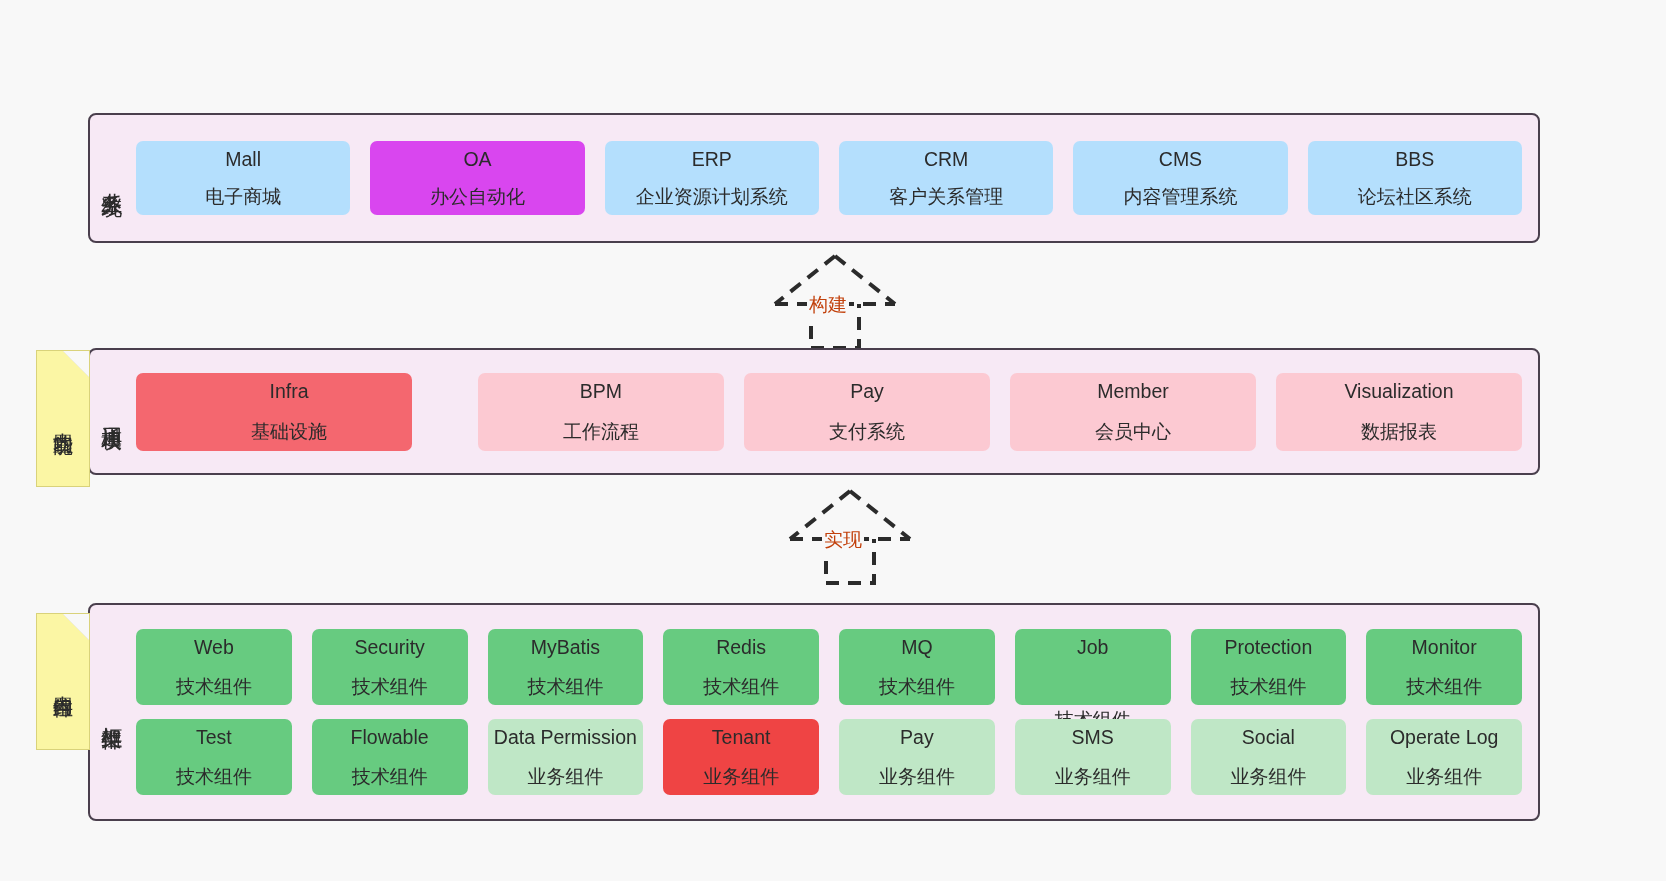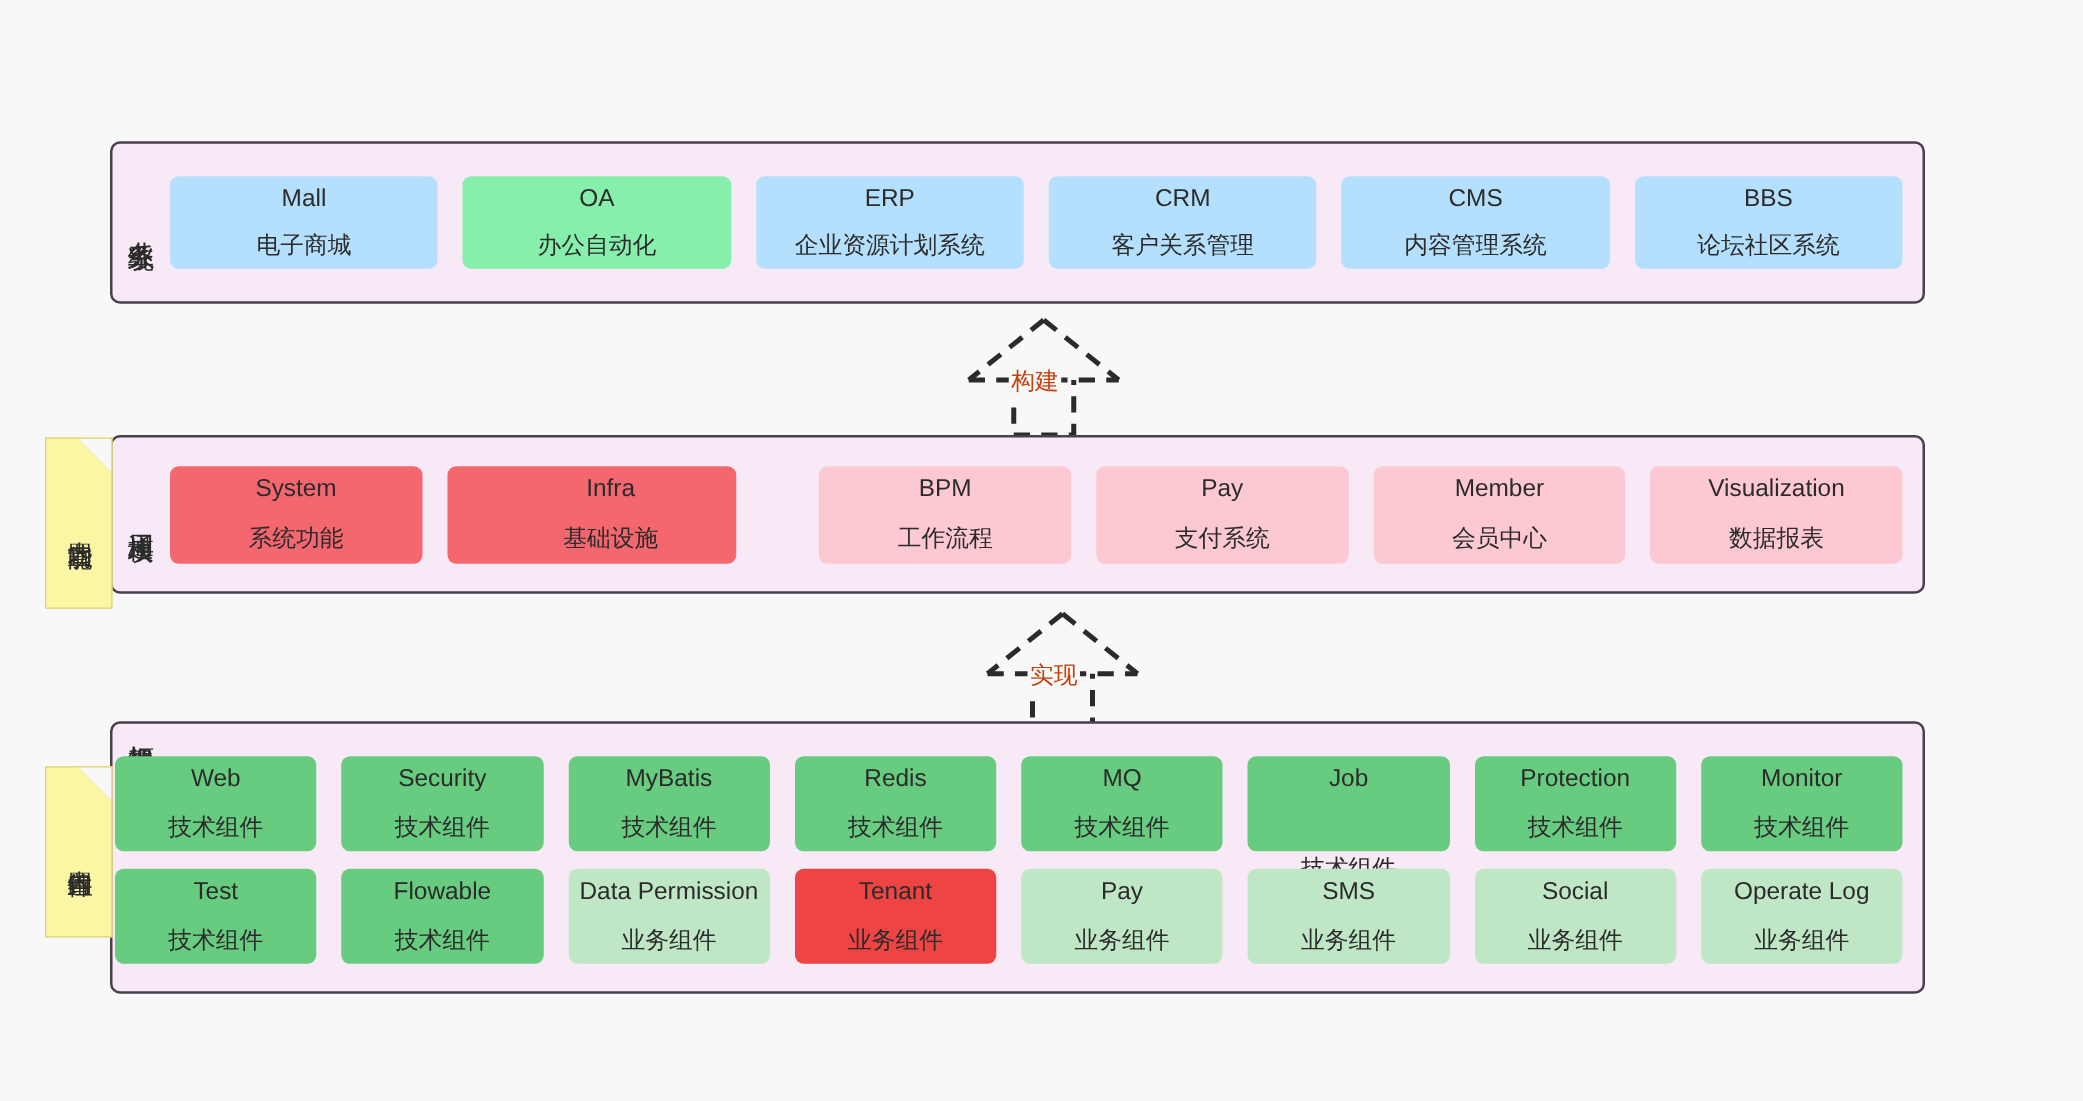--- a/index.html
+++ b/index.html
@@ -74,21 +74,21 @@
   #layer-business .card{height:74px;background:#b4dffd;}
 
   
   #layer-modules{
     left:88px;top:348px;width:1452px;height:127px;
   }
   #layer-modules .card{height:78px;}
 
   
   #layer-framework{
-    left:88px;top:577px;width:1452px;height:218px;flex-direction:column;
+    left:88px;top:603px;width:1452px;height:218px;
   }
   #layer-framework .card{height:76px;}
 
   
   .note{
     position:absolute;
     box-sizing:border-box;
     background:#fbf6a4;
     border:1px solid #d9d27a;
     display:flex;
@@ -146,21 +146,21 @@
 <body>
 
 <div class="layer" id="layer-business">
   <div class="layer-title">业务系统</div>
   <div class="layer-body">
     <div class="row" id="row-business-0">
         <div class="card" style="background: rgb(180, 223, 253);">
           <div class="t1">Mall</div>
           <div class="t2">电子商城</div>
         </div>
-        <div class="card" style="background: #86efac;">
+        <div class="card" style="background: #d946ef;">
           <div class="t1">OA</div>
           <div class="t2">办公自动化</div>
         </div>
         <div class="card" style="background: rgb(180, 223, 253);">
           <div class="t1">ERP</div>
           <div class="t2">企业资源计划系统</div>
         </div>
         <div class="card" style="background: rgb(180, 223, 253);">
           <div class="t1">CRM</div>
           <div class="t2">客户关系管理</div>
@@ -183,24 +183,20 @@
     <path d="M30 52 L150 52" fill="none" stroke="#2b2b2b" stroke-width="4" stroke-dasharray="13 9"></path>
     <path d="M66 52 L66 96 L114 96 L114 52" fill="none" stroke="#2b2b2b" stroke-width="4" stroke-dasharray="13 9"></path>
   </svg>
   <span class="arrow-label">构建</span>
 </div>
 
 <div class="layer" id="layer-modules">
   <div class="layer-title">通用模块</div>
   <div class="layer-body">
     <div class="row" id="row-modules-0">
-        <div class="card" style="background: rgb(244, 103, 111);">
-          <div class="t1">System</div>
-          <div class="t2">系统功能</div>
-        </div>
         <div class="card" style="background: rgb(244, 103, 111); padding-left: 34px;">
           <div class="t1">Infra</div>
           <div class="t2">基础设施</div>
         </div>
         <div class="card" style="background: rgb(252, 201, 210); margin-left: 46px;">
           <div class="t1">BPM</div>
           <div class="t2">工作流程</div>
         </div>
         <div class="card" style="background: rgb(252, 201, 210);">
           <div class="t1">Pay</div>

